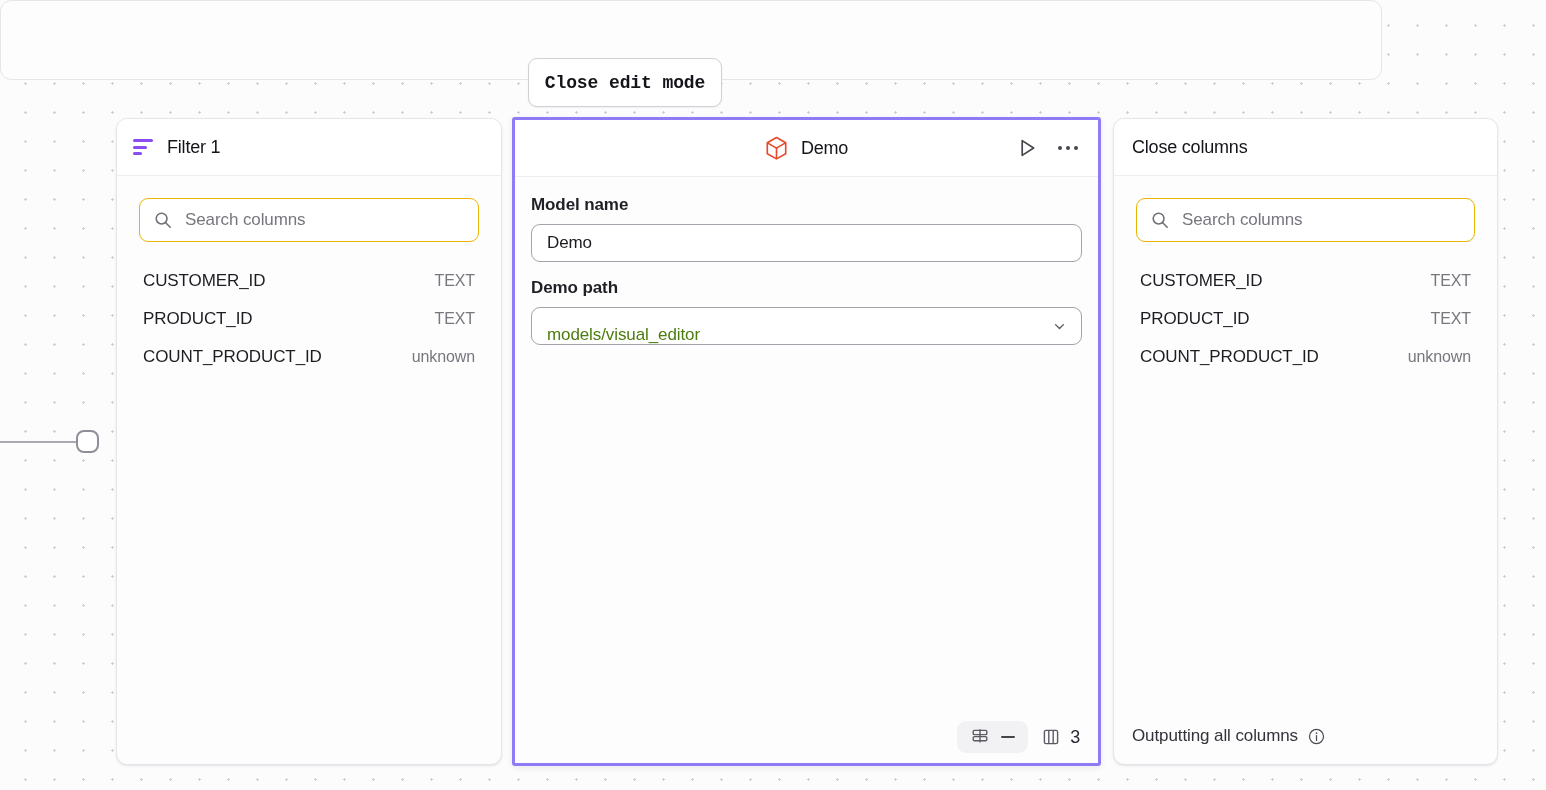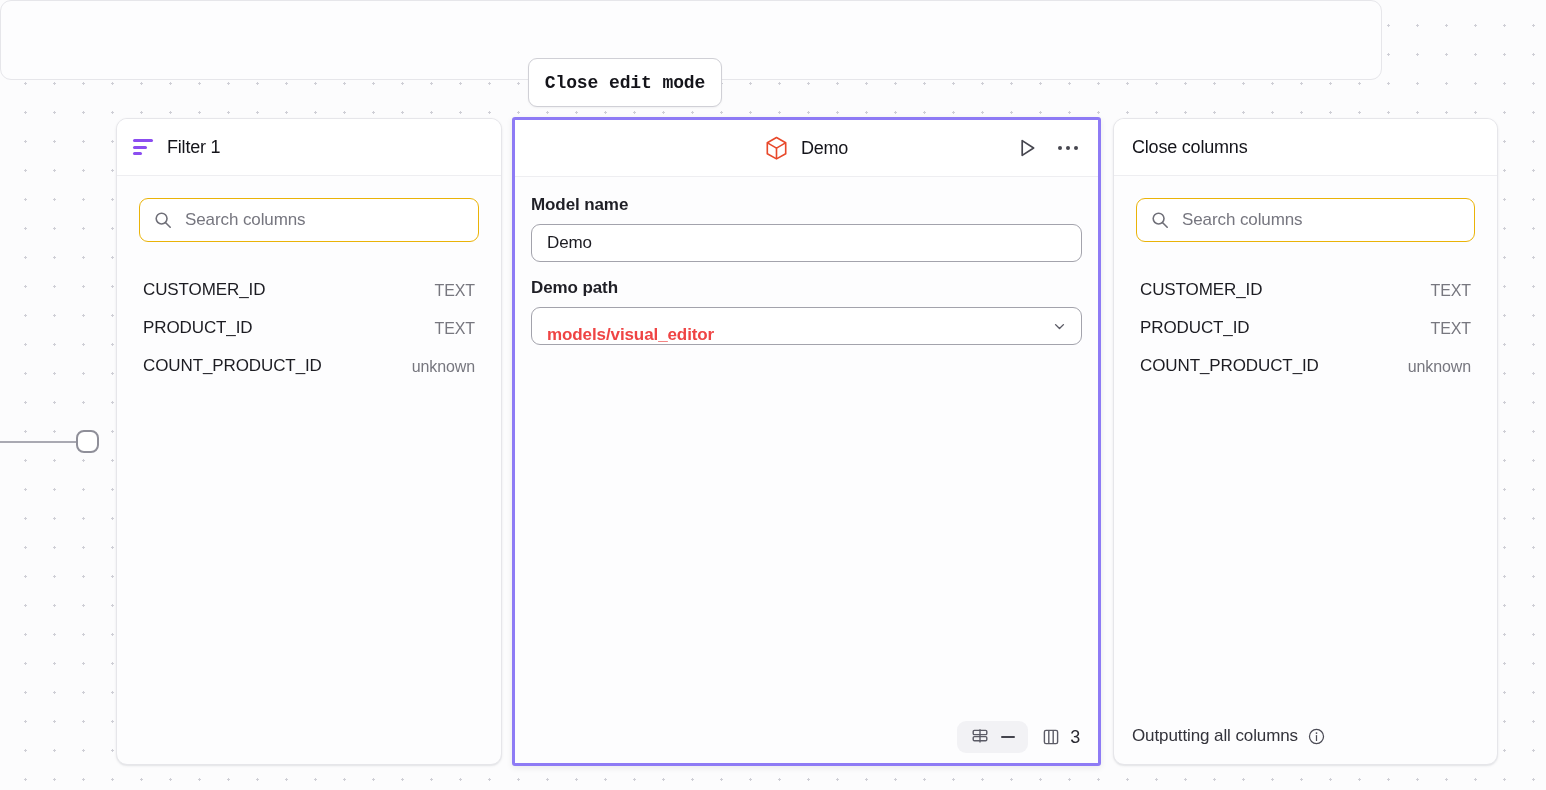--- a/index.html
+++ b/index.html
@@ -142,21 +142,21 @@
     margin-left: 13px;
     font-size: 17px;
     color: #76767f;
     letter-spacing: -0.1px;
   }
 
   
   .col-list { margin-top: 20px; padding: 0 16px; }
   .col-row {
     display: flex;
-    align-items: flex-end;
+    align-items: center;
     justify-content: space-between;
     height: 38px;
     padding: 0 10px;
   }
   .col-name {
     font-size: 17px;
     color: #1c1c22;
     letter-spacing: -0.1px;
     white-space: nowrap;
   }
@@ -252,22 +252,22 @@
     border-radius: 9px;
     background: #ffffff;
     display: flex;
     align-items: center;
     justify-content: space-between;
     padding: 0 14px 0 15px;
     cursor: pointer;
   }
   .select-value {
     font-size: 17px;
-    color: #ef4444;
-    font-weight: 700;
+    color: #4d7c0f;
+    font-weight: 400;
     letter-spacing: -0.1px;
     margin-top: 18px;
   }
 
   
   .demo-footer {
     position: absolute;
     right: 12px;
     bottom: 10px;
     display: flex;

